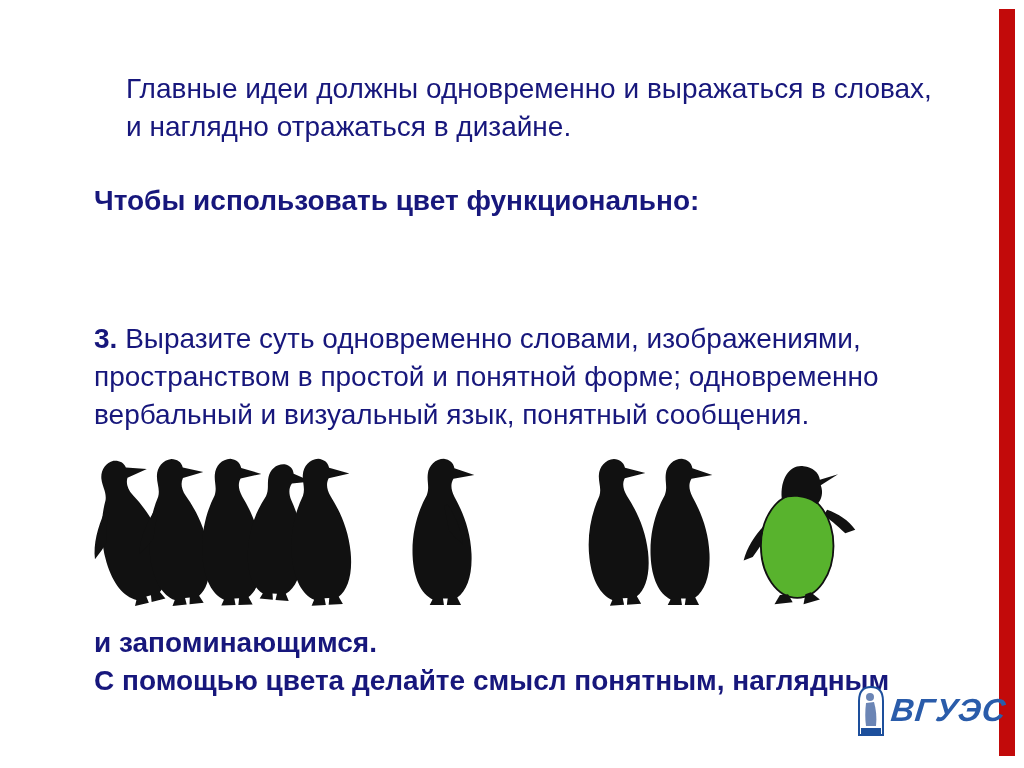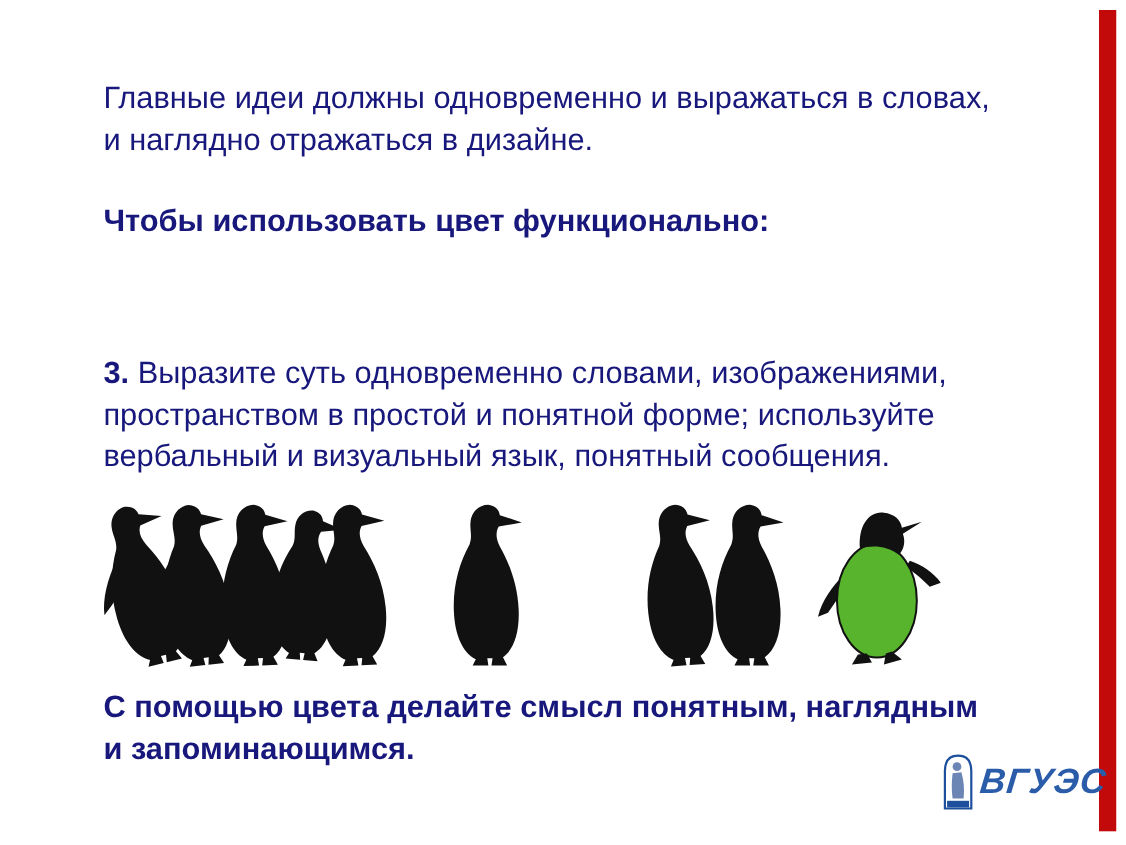--- a/index.html
+++ b/index.html
@@ -1,21 +1,21 @@
 <!DOCTYPE html>
 <html><head>
 <meta charset="utf-8">
 <style>
   html,body{margin:0;padding:0;background:#ffffff;}
   .slide{
     position:relative;width:1024px;height:768px;background:#ffffff;overflow:hidden;
     font-family:"Liberation Sans", sans-serif;color:#17177C;
   }
   .textblock{position:absolute;left:94px;font-size:28px;line-height:38px;color:#17177C;white-space:nowrap;}
-  .intro{top:70px;}
+  .intro{top:70px;margin-left:32px;}
   .heading{top:182px;font-weight:bold;}
   .item1{top:228px;}
   .item2{top:274px;}
   .item3{top:320px;}
   .conclusion{top:624px;font-weight:bold;}
   .num{font-weight:bold;}
 
   .accent-bar{position:absolute;left:999px;top:9px;}
 
   .penguins{position:absolute;left:85px;top:448px;width:810px;height:165px;}
@@ -49,21 +49,21 @@
 
   <div class="textblock heading">Чтобы использовать цвет функционально:</div>
 
 
 
   <div class="textblock item3">
     <div>
       <span class="num">3.</span>
       <span>Выразите суть одновременно словами, изображениями,</span>
     </div>
-    <div>пространством в простой и понятной форме; используйте</div>
+    <div>пространством в простой и понятной форме; одновременно</div>
     <div>вербальный и визуальный язык, понятный сообщения.</div>
   </div>
 
   <div class="penguins">
 
     <div class="penguin pg-a">
       <svg viewBox="0 0 90 160">
           <g fill="#111111">
         <path d="M46,4 C37,4 30,11 29,20 C28,28 31,34 28,42 C18,60 12,82 13,106 C14,130 22,146 34,152 L31,158 L46,158 L45,151 L50,151 L49,158 L64,158 L60,150 C70,143 76,127 75,104 C74,80 66,60 57,44 C53,36 53,30 56,25 L78,21 L57,14 C56,8 52,5 46,4 Z"></path>
         <path d="M24,54 C13,68 4,84 2,100 C8,95 15,90 19,84 C21,72 24,63 29,56 Z"></path>
@@ -118,22 +118,22 @@
         <path fill="#111111" d="M96,58 C108,62 120,70 127,80 L116,84 C106,74 98,68 92,64 Z"></path>
         <ellipse cx="63" cy="98" rx="40" ry="57" stroke="#111111" stroke-width="2" fill="#58B32D"></ellipse>
         <path fill="#111111" d="M46,46 C44,22 56,8 70,10 C80,11 87,17 88,25 L108,19 L89,31 C92,39 90,47 85,52 C73,43 58,42 46,46 Z"></path>
         <path fill="#111111" d="M44,152 L38,162 L58,160 L53,151 Z"></path>
         <path fill="#111111" d="M72,151 L70,162 L88,157 L78,149 Z"></path>
       </svg>
     </div>
   </div>
 
   <div class="textblock conclusion">
+    <div>и запоминающимся.</div>
     <div>С помощью цвета делайте смысл понятным, наглядным</div>
-    <div>и запоминающимся.</div>
   </div>
 
   <svg class="accent-bar" width="16" height="747">
     <rect x="0" y="0" width="16" height="747" fill="#C20A0A"></rect>
   </svg>
 
   <div class="logo">
     <svg width="30" height="54" viewBox="0 0 30 54">
       <path d="M3,51 L3,17 Q3,3 15,3 Q27,3 27,17 L27,51 Z" fill="#ffffff" stroke="#1d4f9c" stroke-width="2"></path>
       <circle cx="14" cy="13" r="4" fill="#6b85b5"></circle>

